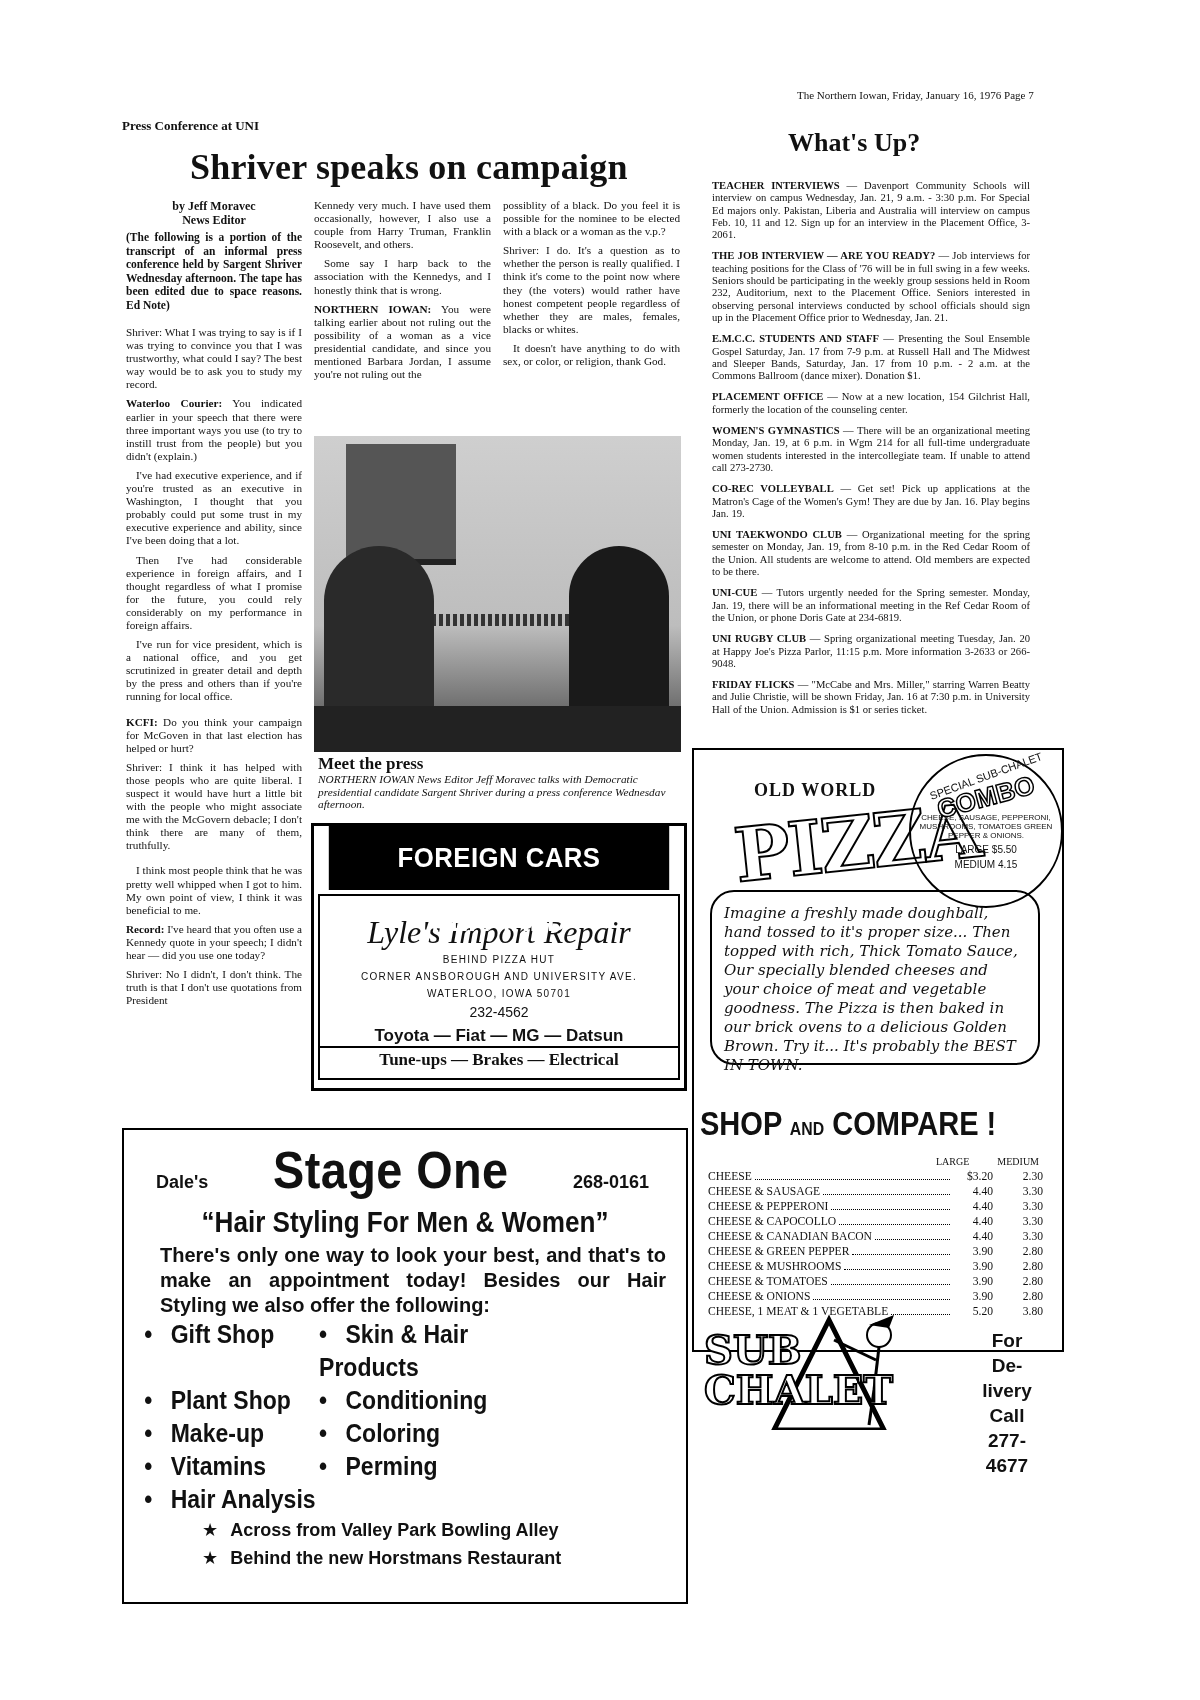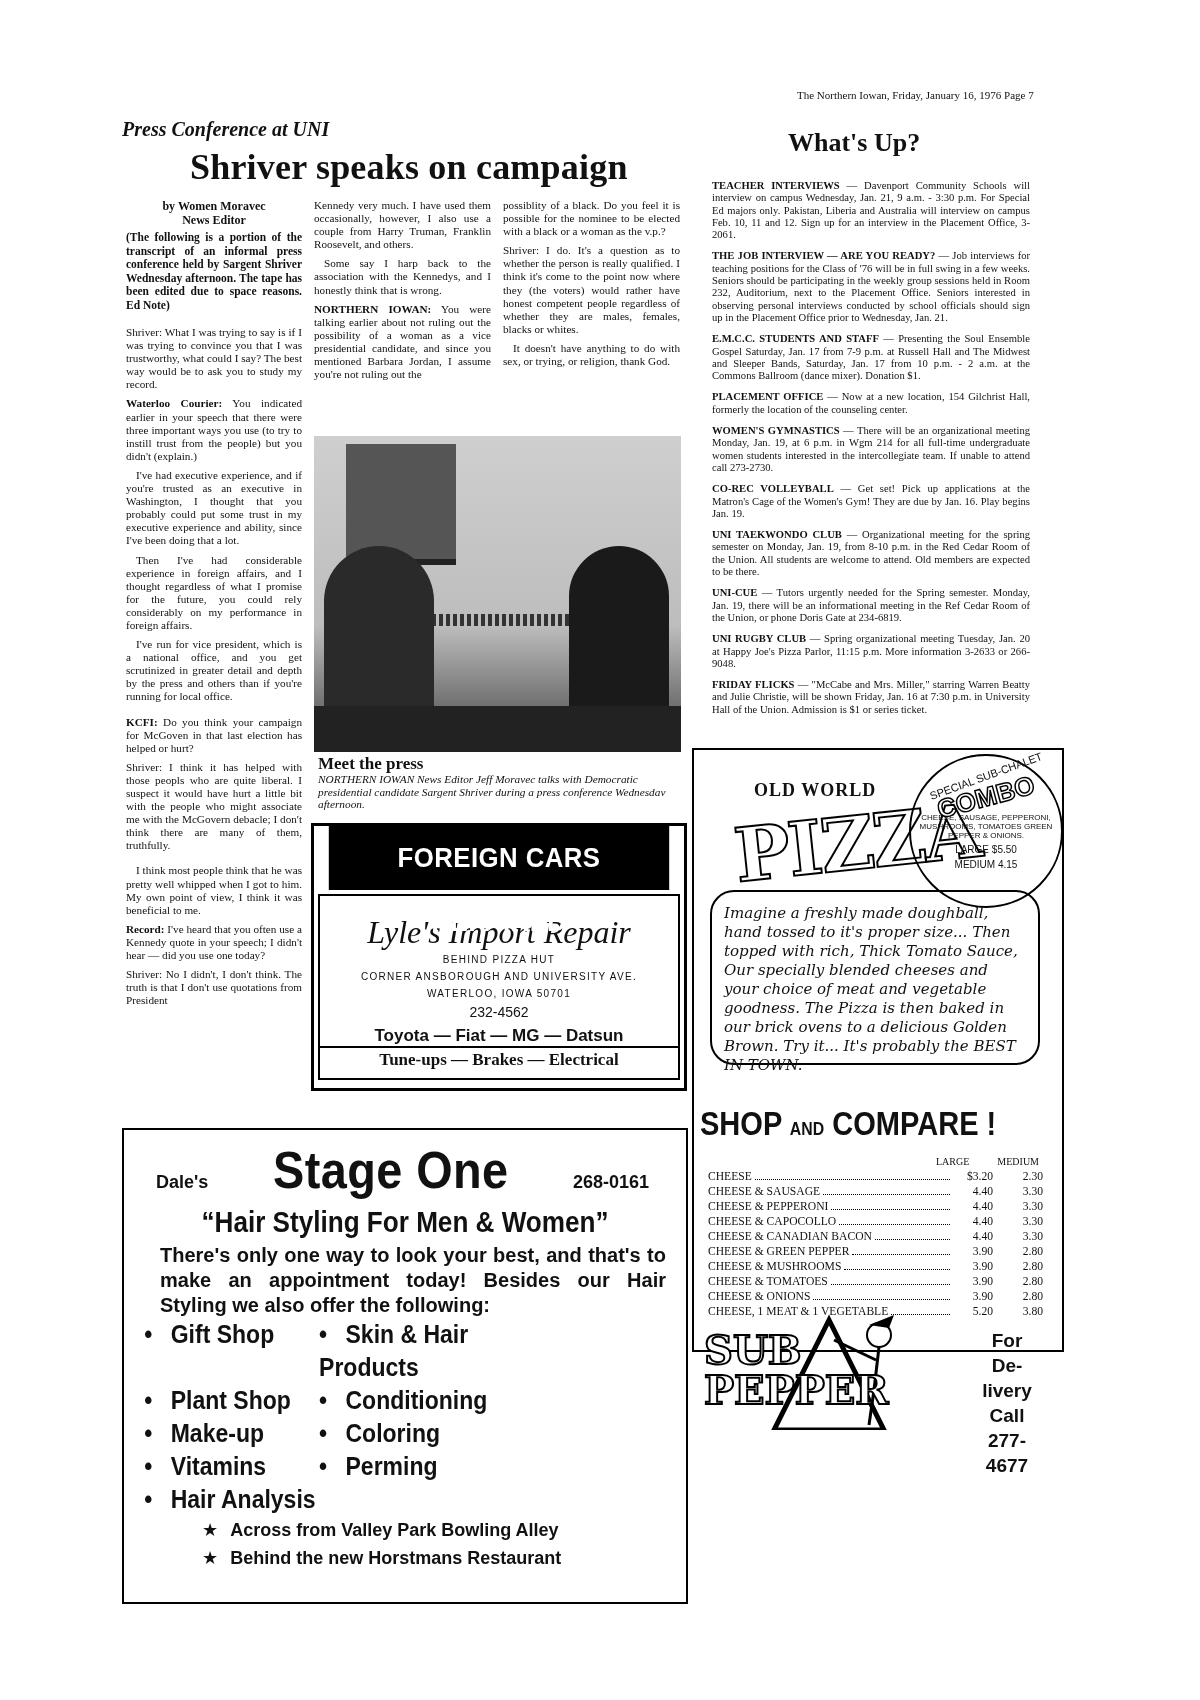--- a/index.html
+++ b/index.html
@@ -1,19 +1,19 @@
 <!DOCTYPE html>
 <html><head>
 <meta charset="utf-8">
 <style>
   html,body{margin:0;padding:0;background:#fff;}
   body{width:1200px;height:1700px;position:relative;overflow:hidden;color:#111;font-family:"Liberation Serif","DejaVu Serif",serif;}
   .abs{position:absolute;}
   .folio{left:797px;top:89px;font-size:11px;}
-  .kicker{left:122px;top:118px;font-size:20px;font-weight:bold;font-style:italic;}
+  .kicker{left:122px;top:118px;font-size:13px;font-weight:bold;}
   .headline{left:190px;top:146px;font-size:36px;font-weight:bold;letter-spacing:0.2px;}
   .col{font-size:11.2px;line-height:13.1px;text-align:justify;}
   .col p{margin:0 0 6px 0;}
   .col .ind{text-indent:10px;}
   .byline{text-align:center;font-weight:bold;font-size:12px;line-height:14px;margin-bottom:4px;}
   .ednote{font-weight:bold;font-size:11.5px;line-height:13.5px;margin-bottom:14px;}
   .spk{font-weight:bold;}
   .c1{left:126px;top:199px;width:176px;}
   .c2{left:314px;top:199px;width:177px;}
   .c3{left:503px;top:199px;width:177px;}
@@ -74,21 +74,21 @@
 </head>
 <body>
 
 <div class="abs folio">The Northern Iowan, Friday, January 16, 1976 Page 7</div>
 
 <div class="abs kicker">Press Conference at UNI</div>
 <div class="abs headline">Shriver speaks on campaign</div>
 
 <div class="abs col c1">
   <div class="byline">
-    <div>by Women Moravec</div>
+    <div>by Jeff Moravec</div>
     <div>News Editor</div>
   </div>
   <div class="ednote">(The following is a portion of the transcript of an informal press conference held by Sargent Shriver Wednesday afternoon. The tape has been edited due to space reasons. Ed Note)</div>
   <p>Shriver: What I was trying to say is if I was trying to convince you that I was trustworthy, what could I say? The best way would be to ask you to study my record.</p>
   <p><span class="spk">Waterloo Courier:</span><span> You indicated earlier in your speech that there were three important ways you use (to try to instill trust from the people) but you didn't (explain.)</span></p>
   <p class="ind">I've had executive experience, and if you're trusted as an executive in Washington, I thought that you probably could put some trust in my executive experience and ability, since I've been doing that a lot.</p>
   <p class="ind">Then I've had considerable experience in foreign affairs, and I thought regardless of what I promise for the future, you could rely considerably on my performance in foreign affairs.</p>
   <p class="ind">I've run for vice president, which is a national office, and you get scrutinized in greater detail and depth by the press and others than if you're running for local office.</p>
   <p style="margin-top:12px"><span class="spk">KCFI:</span><span> Do you think your campaign for McGoven in that last election has helped or hurt?</span></p>
   <p>Shriver: I think it has helped with those peopls who are quite liberal. I suspect it would have hurt a little bit with the people who might associate me with the McGovern debacle; I don't think there are many of them, truthfully.</p>
@@ -99,21 +99,21 @@
 
 <div class="abs col c2">
   <p>Kennedy very much. I have used them occasionally, however, I also use a couple from Harry Truman, Franklin Roosevelt, and others.</p>
   <p class="ind">Some say I harp back to the association with the Kennedys, and I honestly think that is wrong.</p>
   <p><span class="spk">NORTHERN IOWAN:</span><span> You were talking earlier about not ruling out the possibility of a woman as a vice presidential candidate, and since you mentioned Barbara Jordan, I assume you're not ruling out the</span></p>
 </div>
 
 <div class="abs col c3">
   <p>possiblity of a black. Do you feel it is possible for the nominee to be elected with a black or a woman as the v.p.?</p>
   <p>Shriver: I do. It's a question as to whether the person is really qualified. I think it's come to the point now where they (the voters) would rather have honest competent people regardless of whether they are males, females, blacks or whites.</p>
-  <p class="ind">It doesn't have anything to do with sex, or trying, or religion, thank God.</p>
+  <p class="ind">It doesn't have anything to do with sex, or color, or religion, thank God.</p>
 </div>
 
 <div class="abs photo">
   <div class="wall"></div>
   <div class="window"></div>
   <div class="rail"></div>
   <div class="p1"></div>
   <div class="p2"></div>
   <div class="floor"></div>
 </div>
@@ -228,21 +228,21 @@
   <svg class="chalet" width="250" height="120" viewBox="0 0 250 120" style="top:560px;">
     <polygon points="125,10 70,120 180,120" fill="none" stroke="#000" stroke-width="5"></polygon>
     <circle cx="175" cy="25" r="12" fill="none" stroke="#000" stroke-width="2"></circle>
     <path d="M165 15 L190 5 L185 18 Z" fill="#000"></path>
     <line x1="175" y1="37" x2="170" y2="80" stroke="#000" stroke-width="3"></line>
     <line x1="170" y1="80" x2="165" y2="115" stroke="#000" stroke-width="3"></line>
     <line x1="172" y1="50" x2="130" y2="30" stroke="#000" stroke-width="3"></line>
   </svg>
   <div class="chalet-logo">
     <div>SUB</div>
-    <div>PEPPER</div>
+    <div>CHALET</div>
   </div>
   <div class="delivery">
     <div>For</div>
     <div>De-</div>
     <div>livery</div>
     <div>Call</div>
     <div>277-4677</div>
   </div>
 </div>
 

